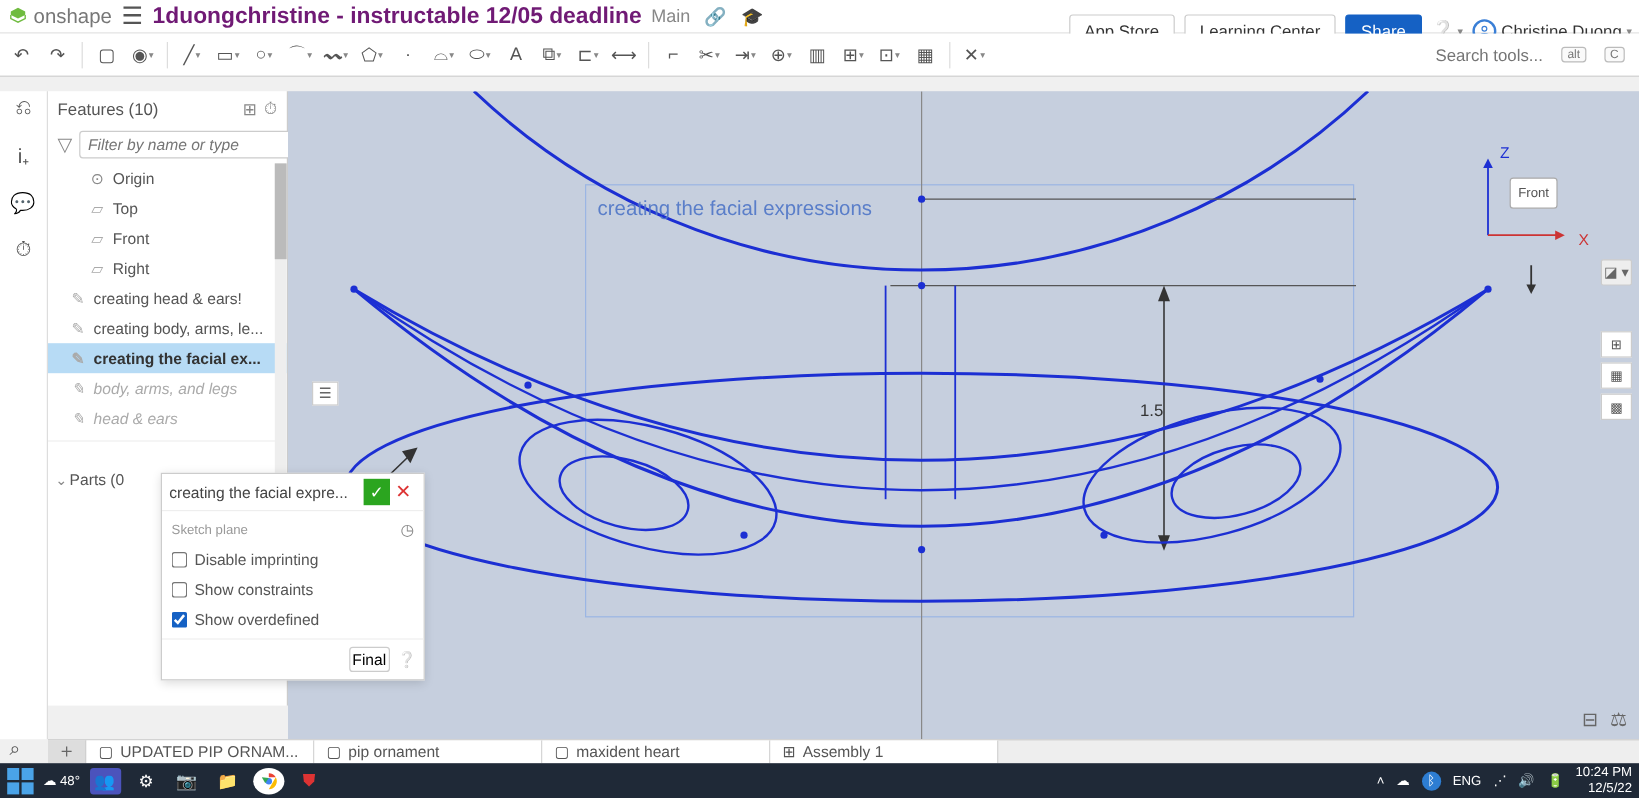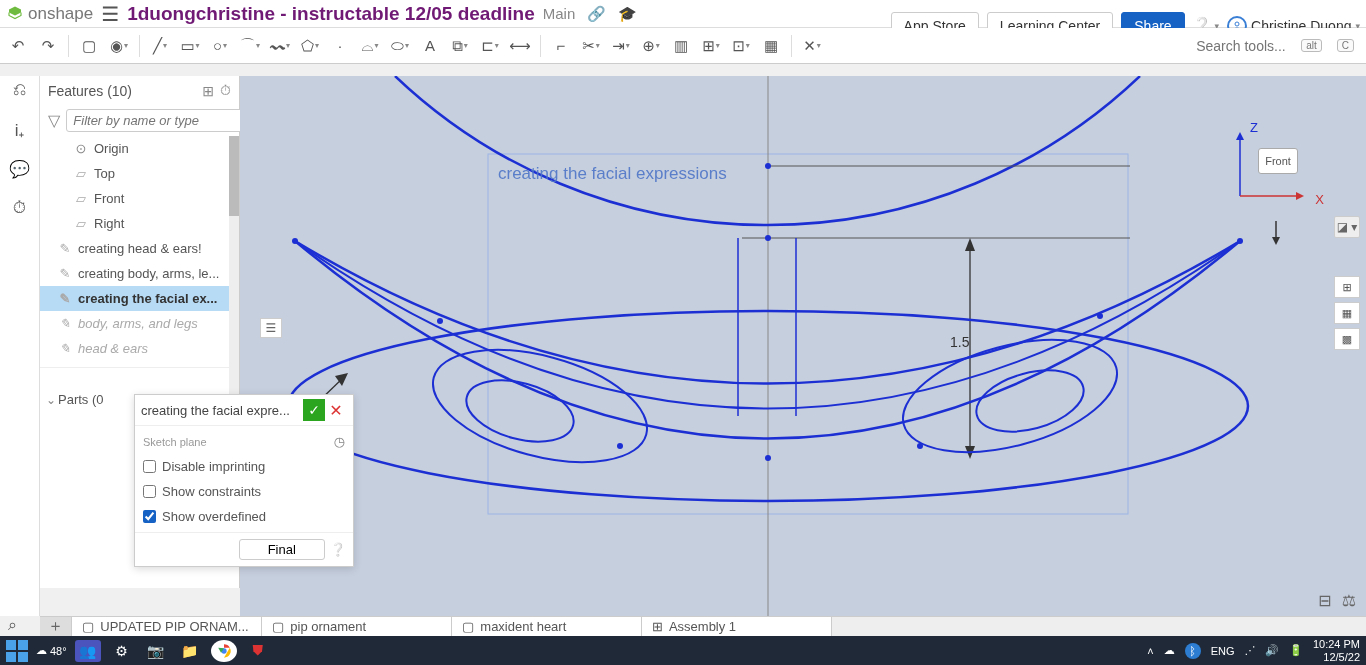--- a/index.html
+++ b/index.html
@@ -64,21 +64,21 @@
 .dlg-ok { width: 22px; height: 22px; background: #2ba51f; color: #fff; display: flex; align-items: center; justify-content: center; font-size: 14px; cursor: pointer; }
 .dlg-x { width: 22px; height: 22px; color: #d33; display: flex; align-items: center; justify-content: center; font-size: 16px; cursor: pointer; }
 .dlg-body { padding: 8px; }
 .dlg-label { font-size: 11px; color: #999; }
 .dlg-input { border: 1px solid #ccc; border-radius: 3px; padding: 4px 6px; margin-top: 2px; display: flex; align-items: center; }
 .dlg-input .val { flex: 1; }
 .dlg-input .clr { color: #bbb; cursor: pointer; }
 .dlg-chk { display: flex; align-items: center; gap: 6px; margin-top: 10px; }
 .dlg-chk input { width: 13px; height: 13px; }
 .dlg-foot { padding: 6px; display: flex; justify-content: flex-end; gap: 6px; border-top: 1px solid #eee; align-items:center;}
-.dlg-btn { border: 1px solid #ccc; border-radius: 3px; padding: 2px 28px; background: #fff; cursor: pointer; font-size: 13px; }
+.dlg-btn { border: 1px solid #ccc; border-radius: 3px; padding: 2px 2px; background: #fff; cursor: pointer; font-size: 13px; }
 
 
 .taskbar { position: absolute; bottom: 0; left: 0; right: 0; height: 29px; background: #1f2937; display: flex; align-items: center; padding: 0 6px; gap: 8px; color: #fff; font-size: 11px; }
 .taskbar .start { width: 22px; height: 22px; display: grid; grid-template: 1fr 1fr / 1fr 1fr; gap: 2px; }
 .taskbar .start span { background: #4aa3e8; }
 .taskbar .task-ico { width: 26px; height: 22px; display: flex; align-items: center; justify-content: center; font-size: 14px; border-radius:3px;}
 .taskbar .right { margin-left: auto; display: flex; align-items: center; gap: 10px; }
 .taskbar .clock { text-align: right; line-height: 1.1; font-size:11px;}
 .weather { display:flex; align-items:center; gap:3px; font-size:11px;}
 

